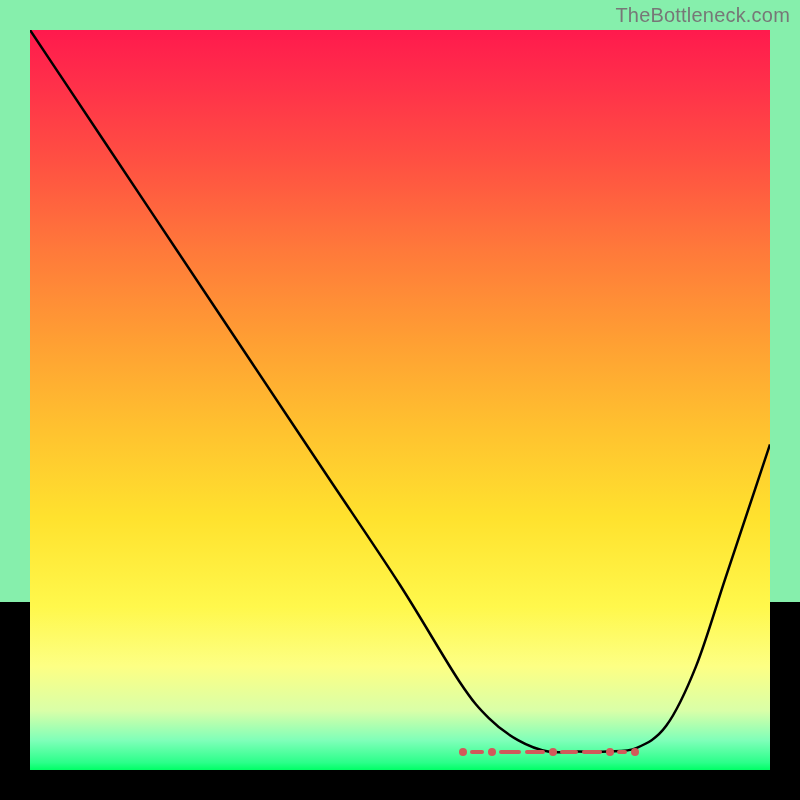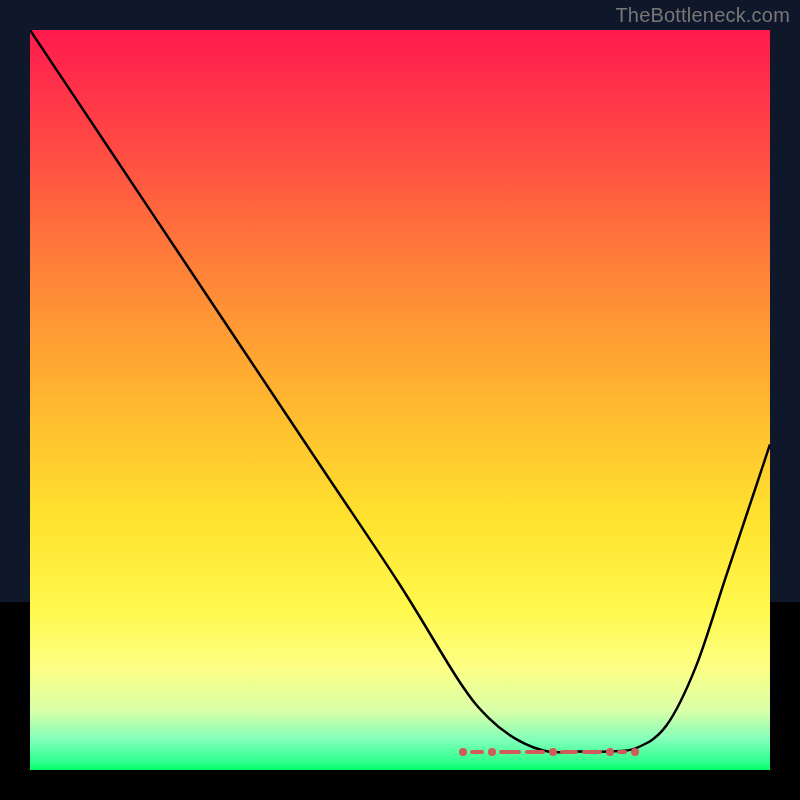--- a/index.html
+++ b/index.html
@@ -8,21 +8,21 @@
     width: 800px;
     height: 800px;
     background: #000;
     overflow: hidden;
     font-family: Arial, Helvetica, sans-serif;
   }
   .container {
     position: relative;
     width: 800px;
     height: 602px;
-    background: #0f172a;
+    background: #86efac;
   }
   .watermark {
     position: absolute;
     top: 4px;
     right: 10px;
     color: #777;
     font-size: 20px;
     font-weight: 500;
     letter-spacing: 0.2px;
     z-index: 10;

